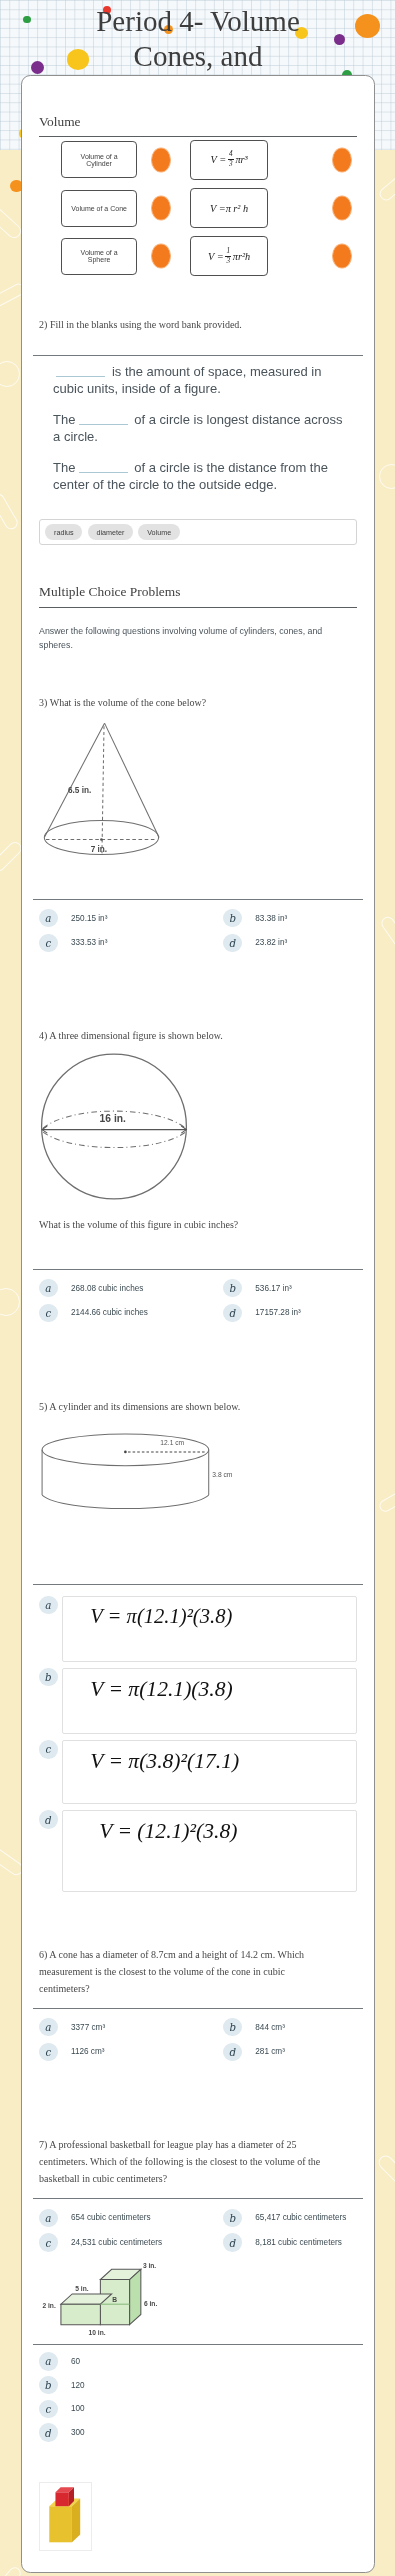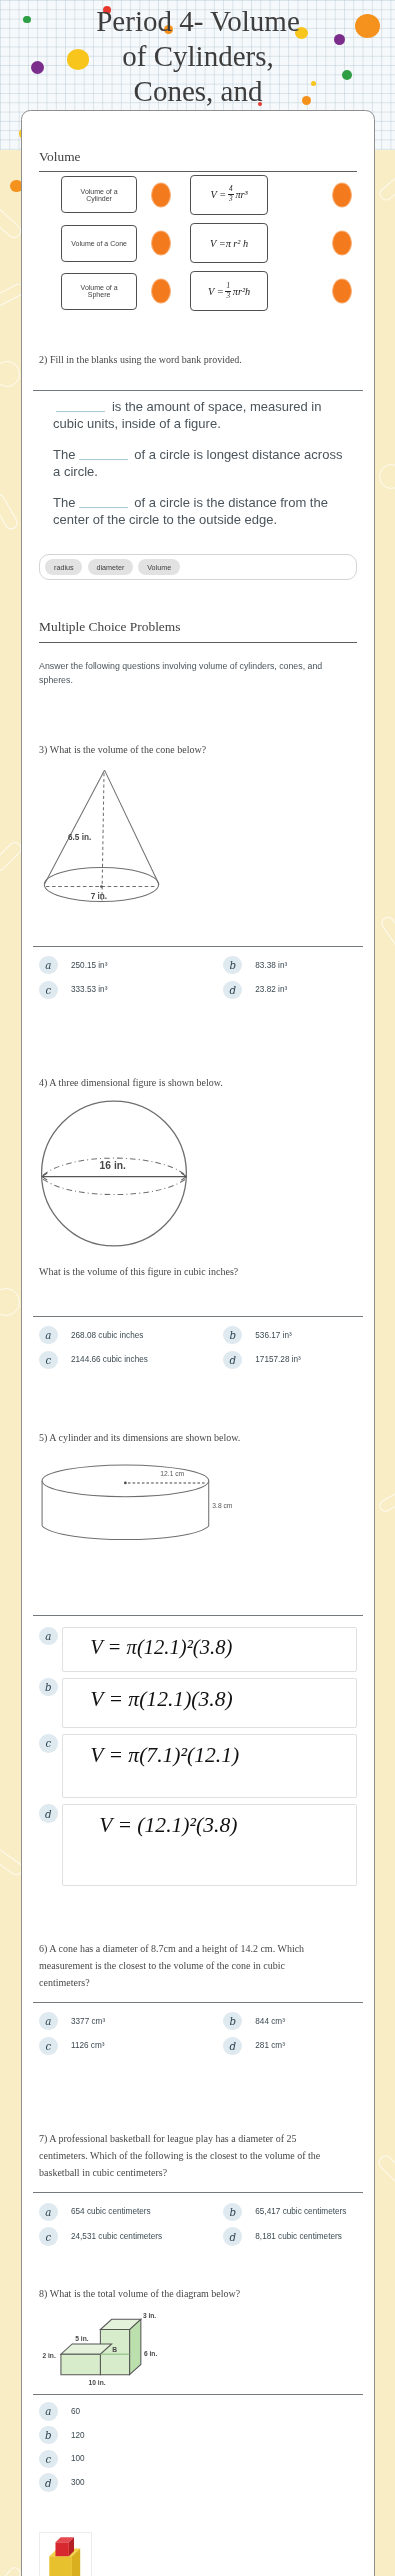--- a/index.html
+++ b/index.html
@@ -28,21 +28,21 @@
   .formula-box{left:151px;top:0;width:78px;height:40px;font-family:"Liberation Serif",serif;
      font-style:italic;font-size:10.3px;color:#222;}
   .dot{position:absolute;width:19.6px;height:25px;border-radius:50%;background:#f47a1e;
      border:1px solid #f9b27a;top:50%;transform:translateY(-50%);box-sizing:border-box;}
   .dot.right{left:89px;} .dot.left{left:141px;}
   .frac{display:inline-flex;flex-direction:column;align-items:center;margin:0 1.5px;vertical-align:middle;line-height:1;}
   .frac .num,.frac .den{font-size:7.2px;} .frac .bar{width:6.2px;height:0.8px;background:#222;margin:1px 0;}
   
   .fill-p{font-size:13px;line-height:17px;color:#4a545b;margin:14px;}
   .blank{display:inline-block;width:49px;height:8.2px;border-bottom:1px solid #a9c8d4;margin:0 3.1px -1px 3.1px;}
-  .word-bank{border:1px solid #d4d4d4;border-radius:10px;padding:4.1px 5.2px;margin-top:26px;display:flex;gap:5.2px;}
+  .word-bank{border:1px solid #d4d4d4;border-radius:3px;padding:4.1px 5.2px;margin-top:26px;display:flex;gap:5.2px;}
   .chip{background:#e2e2e2;border-radius:8.8px;padding:3.6px 8.8px;font-size:7.2px;color:#3d3d3d;}
   .intro{font-size:8.8px;line-height:14.4px;color:#4a545b;margin-top:16px;}
   
   .opt-grid2{display:grid;grid-template-columns:58% 42%;row-gap:6.2px;margin-top:9.3px;}
   .opt-col{display:flex;flex-direction:column;gap:5.2px;margin-top:7.2px;}
   .opt{display:flex;align-items:center;gap:13.4px;}
   .badge{flex:0 0 18.5px;width:18.5px;height:18.5px;border-radius:50%;background:#dfe9f0;color:#2d4450;
     font-family:"DejaVu Serif",serif;font-style:italic;font-size:10.3px;display:flex;align-items:center;justify-content:center;}
   .opt-label{font-size:8.2px;color:#3b4a52;}
   .figure{margin-top:6.2px;}
@@ -85,21 +85,20 @@
 <div class="doodle" style="left:-10.3px;top:2576px;width:33px;height:10.3px;transform:rotate(-50deg);"></div>
 
 <div class="doodle" style="left:377px;top:180px;width:34px;height:11.3px;transform:rotate(-40deg);"></div>
 <div class="doodle round" style="left:379px;top:464px;width:23px;height:23px;"></div>
 <div class="doodle" style="left:376px;top:927px;width:36px;height:11.3px;transform:rotate(55deg);"></div>
 <div class="doodle" style="left:378px;top:1494px;width:33px;height:10.3px;transform:rotate(-30deg);"></div>
 <div class="doodle" style="left:375px;top:2164px;width:36px;height:12.4px;transform:rotate(45deg);"></div>
 
 <div class="page-title">
   <div>Period 4- Volume</div>
-  <div>of Cylinders,</div>
   <div>Cones, and</div>
 </div>
 
 <div class="card">
 
   
   <div class="sec-heading">Volume</div>
   <div class="rule"></div>
 
 
@@ -162,21 +161,21 @@
     <span class="chip">diameter</span>
     <span class="chip">Volume</span>
   </div>
 
   
   <div class="sec-heading" style="margin-top:39px;">Multiple Choice Problems</div>
   <div class="rule"></div>
   <div class="intro">Answer the following questions involving volume of cylinders, cones, and spheres.</div>
 
   
-  <div class="q-label" style="margin-top:54px;">3) What is the volume of the cone below?</div>
+  <div class="q-label" style="margin-top:42px;">3) What is the volume of the cone below?</div>
   <svg class="figure" width="129" height="140" viewBox="0 0 250 272">
     <line x1="127" y1="10" x2="10" y2="232" stroke="#6e6e6e" stroke-width="2"></line>
     <line x1="127" y1="10" x2="233" y2="232" stroke="#6e6e6e" stroke-width="2"></line>
     <ellipse cx="121" cy="232" rx="111" ry="33" fill="none" stroke="#6e6e6e" stroke-width="2"></ellipse>
     <line x1="126" y1="16" x2="122" y2="263" stroke="#6e6e6e" stroke-width="2" stroke-dasharray="6 5"></line>
     <line x1="13" y1="236" x2="229" y2="236" stroke="#6e6e6e" stroke-width="2" stroke-dasharray="7 5"></line>
     <circle cx="121" cy="236" r="2.6" fill="#555"></circle>
     <text class="fig-label" x="56" y="145" font-size="16">6.5 in.</text>
     <text class="fig-label" x="100" y="260" font-size="16">7 in.</text>
   </svg>
@@ -226,44 +225,44 @@
         <span class="badge">c</span>
         <span class="opt-label">2144.66 cubic inches</span>
       </div>
     <div class="opt">
         <span class="badge">d</span>
         <span class="opt-label">17157.28 in³</span>
       </div>
   </div>
 
   
-  <div class="q-label" style="margin-top:60px;">5) A cylinder and its dimensions are shown below.</div>
+  <div class="q-label" style="margin-top:76px;">5) A cylinder and its dimensions are shown below.</div>
   <svg class="figure" style="margin-top:14.4px;" width="216" height="89" viewBox="0 0 420 172">
     <ellipse cx="168" cy="40" rx="162" ry="31" fill="none" stroke="#6e6e6e" stroke-width="2"></ellipse>
     <line x1="6" y1="40" x2="6" y2="128" stroke="#6e6e6e" stroke-width="2"></line>
     <line x1="330" y1="40" x2="330" y2="128" stroke="#6e6e6e" stroke-width="2"></line>
     <path d="M 6 128 C 44 163 292 163 330 128" fill="none" stroke="#6e6e6e" stroke-width="2"></path>
     <circle cx="168" cy="44" r="2.6" fill="#444"></circle>
     <line x1="173" y1="44" x2="326" y2="44" stroke="#444" stroke-width="2" stroke-dasharray="5 4"></line>
     <text x="236" y="30" font-size="13" fill="#555" font-family="Liberation Sans,sans-serif">12.1 cm</text>
     <text x="337" y="92" font-size="13" fill="#555" font-family="Liberation Sans,sans-serif">3.8 cm</text>
   </svg>
   <div class="rule wide" style="margin-top:64px;"></div>
   <div style="margin-top:10.3px;">
     <div class="fopt">
       <span class="badge">a</span>
-      <div class="fbox" style="height:45px;font-size:20.6px;"><span>V = π(12.1)²(3.8)</span></div>
+      <div class="fbox" style="height:66px;font-size:20.6px;"><span>V = π(12.1)²(3.8)</span></div>
     </div>
     <div class="fopt">
       <span class="badge">b</span>
-      <div class="fbox" style="height:50px;"><span>V = π(12.1)(3.8)</span></div>
+      <div class="fbox" style="height:66px;"><span>V = π(12.1)(3.8)</span></div>
     </div>
     <div class="fopt">
       <span class="badge">c</span>
-      <div class="fbox" style="height:64px;"><span>V = π(7.1)²(12.1)</span></div>
+      <div class="fbox" style="height:64px;"><span>V = π(3.8)²(17.1)</span></div>
     </div>
     <div class="fopt">
       <span class="badge">d</span>
       <div class="fbox" style="height:82px;padding-left:36px;"><span>V = (12.1)²(3.8)</span></div>
     </div>
   </div>
 
   
   <div class="q-label" style="margin-top:54px;max-width:289px;">6) A cone has a diameter of 8.7cm and a height of 14.2 cm.  Which measurement is the closest to the volume of the cone in cubic centimeters?</div>
   <div class="rule wide" style="margin-top:10.3px;"></div>
@@ -302,21 +301,20 @@
         <span class="badge">c</span>
         <span class="opt-label">24,531 cubic centimeters</span>
       </div>
     <div class="opt">
         <span class="badge">d</span>
         <span class="opt-label">8,181 cubic centimeters</span>
       </div>
   </div>
 
   
-  <div class="q-label" style="margin-top:39px;">8) What is the total volume of the diagram below?</div>
   <svg class="figure" style="margin-top:3.1px;margin-left:2.1px;" width="129" height="83" viewBox="0 0 250 162">
     <polygon points="115,48 172,48 194,28 137,28" fill="#e4f2dc" stroke="#555" stroke-width="2"></polygon>
     <polygon points="172,48 194,28 194,116 172,136" fill="#bcdfae" stroke="#555" stroke-width="2"></polygon>
     <polygon points="115,48 172,48 172,136 115,136" fill="#d6ecca" stroke="#555" stroke-width="2"></polygon>
     <polygon points="38,96 115,96 137,76 60,76" fill="#e4f2dc" stroke="#555" stroke-width="2"></polygon>
     <polygon points="38,96 115,96 115,136 38,136" fill="#d6ecca" stroke="#555" stroke-width="2"></polygon>
     <line x1="115" y1="96" x2="172" y2="96" stroke="#86b97a" stroke-width="2"></line>
     <text class="fig-label" x="198" y="26" font-size="13">3 in.</text>
     <text class="fig-label" x="66" y="70" font-size="13">5 in.</text>
     <text class="fig-label" x="2" y="104" font-size="13">2 in.</text>

